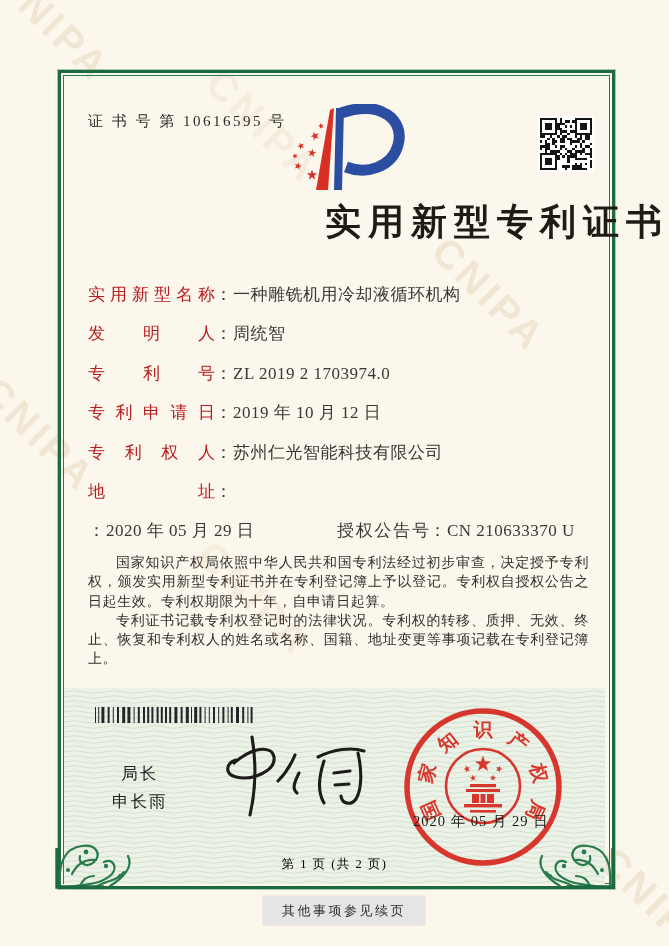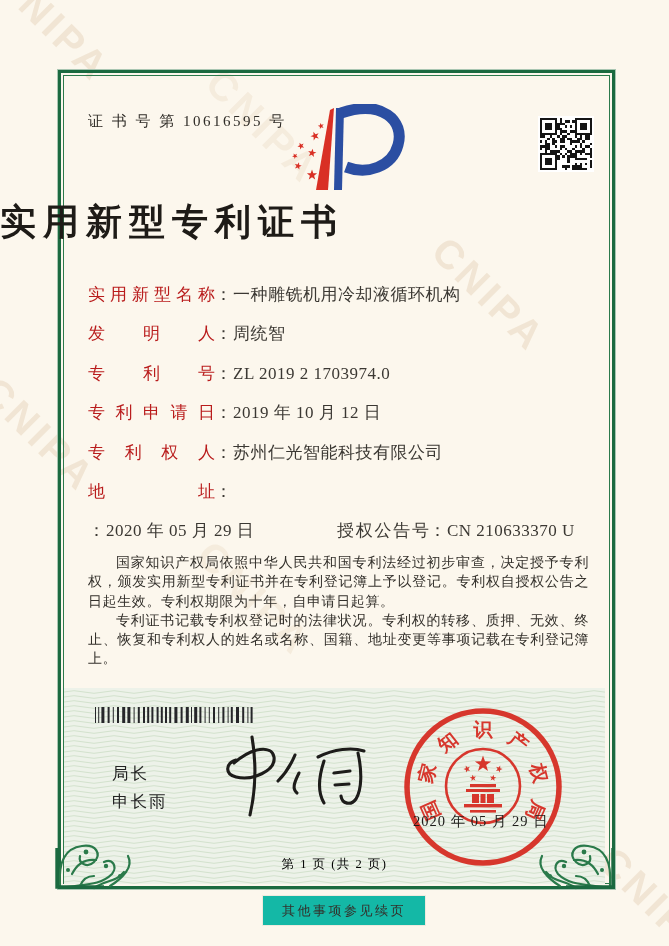--- a/index.html
+++ b/index.html
@@ -23,48 +23,48 @@
              background:#edf2e9;z-index:1;}
   .green-sec svg{position:absolute;inset:0;}
 
   .content{position:absolute;inset:0;z-index:2;}
 
   .cert-no{position:absolute;left:88px;top:112px;font-size:15px;letter-spacing:2.5px;color:#2f2c27;}
 
   .logo{position:absolute;left:288px;top:104px;width:120px;height:92px;}
   .qr{position:absolute;left:538px;top:116px;width:52px;height:52px;background:#fff;padding:2px;}
 
-  .title{position:absolute;left:0;right:0;top:198px;text-align:left;
+  .title{position:absolute;left:0;right:0;top:198px;text-align:right;
          font-size:36px;font-weight:bold;letter-spacing:7px;color:#1e1b17;}
 
   .fields{position:absolute;left:88px;top:284px;width:520px;}
   .field-row{height:39.4px;position:relative;font-size:17px;display:flex;align-items:flex-start;line-height:22px;}
   .flabel{display:inline-block;width:127px;text-align:justify;text-align-last:justify;color:#b91c1c;}
   .fcolon{display:inline-block;width:18px;}
   .fvalue{letter-spacing:0.5px;white-space:nowrap;}
   .grant-group{position:absolute;left:249px;top:0;display:flex;}
   .flabel2{display:inline-block;width:92px;text-align:justify;text-align-last:justify;}
 
   .paras{position:absolute;left:88px;top:553px;width:501px;font-size:14px;line-height:19.3px;
          letter-spacing:0.6px;color:#33302b;}
   .paras p{margin:0;text-indent:2em;text-align:justify;}
 
   .barcode{position:absolute;left:95px;top:707px;width:158px;height:16px;}
 
-  .director{position:absolute;left:112px;top:760px;font-size:16.5px;line-height:28px;letter-spacing:2px;color:#232323;}
+  .director{position:absolute;left:112px;top:760px;font-size:16.5px;line-height:28px;letter-spacing:2px;color:#232323;text-align:center;}
   .signature{position:absolute;left:200px;top:733px;width:170px;height:88px;}
 
   .seal{position:absolute;left:398px;top:702px;width:170px;height:170px;opacity:0.92;z-index:3;}
   .seal-date{position:absolute;left:413px;top:812px;width:140px;font-size:14.5px;
              letter-spacing:1px;color:#1d1c1a;z-index:4;white-space:nowrap;}
 
   .page-info{position:absolute;left:0;right:0;top:856px;text-align:center;font-size:12.5px;
              letter-spacing:1.5px;color:#000000;z-index:2;}
 
-  .footer-box{position:absolute;left:262px;top:895px;width:162px;height:29px;background:#14b8a6;
+  .footer-box{position:absolute;left:262px;top:895px;width:162px;height:29px;background:#e5e5e5;
               border:1px solid #efeade;z-index:2;display:flex;align-items:center;justify-content:center;}
   .footer-note{font-size:13px;letter-spacing:2.5px;color:#33302b;}
 
   .ornament{position:absolute;width:118px;height:92px;z-index:2;}
   .orn-bl{left:54px;top:798px;}
   .orn-br{left:498px;top:798px;transform:scaleX(-1);}
 </style>
 </head>
 <body>
 

